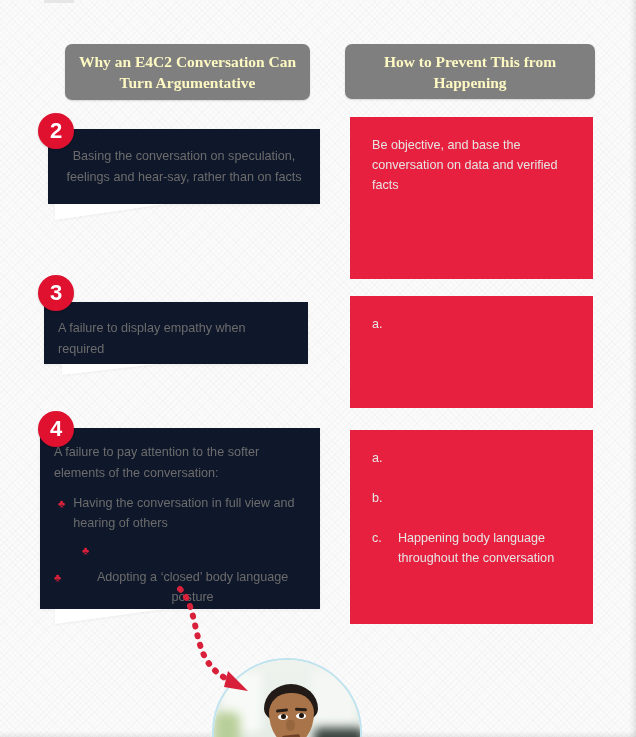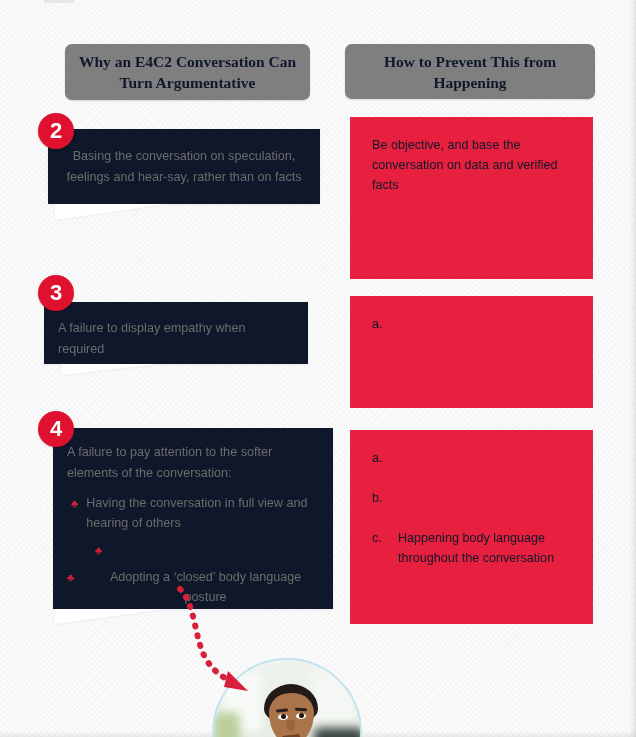--- a/index.html
+++ b/index.html
@@ -38,21 +38,21 @@
     position: absolute;
     left: 44px; top: 0; width: 30px; height: 3px;
     background: #e6e6e6;
   }
 
   
   .hdr {
     position: absolute;
     background: #7f7f7f;
     border-radius: 7px;
-    color: #0f172a;
+    color: #fef9c3;
     font-family: "Liberation Serif", serif;
     font-weight: bold;
     font-size: 15.5px;
     line-height: 21px;
     text-align: center;
     display: flex;
     align-items: center;
     justify-content: center;
     padding: 6px 10px;
     box-shadow: 0 1px 2px rgba(0,0,0,0.14);
@@ -89,21 +89,21 @@
 
   #bubble-3 { left: 44px; top: 302px; width: 264px; height: 62px; }
   #bubble-3 .body { text-align: left; padding: 16px 14px; }
   #tail-3 {
     left: 62px; top: 364px;
     border-width: 0 0 11px 95px;
     border-color: transparent transparent transparent #ffffff;
     filter: drop-shadow(0 1px 1px rgba(0,0,0,0.05));
   }
 
-  #bubble-4 { left: 53px; top: 428px; width: 280px; height: 181px; }
+  #bubble-4 { left: 40px; top: 428px; width: 280px; height: 181px; }
   #bubble-4 .body { padding: 14px 14px 10px 14px; }
   #tail-4 {
     left: 55px; top: 609px;
     border-width: 0 0 15px 110px;
     border-color: transparent transparent transparent #ffffff;
     filter: drop-shadow(0 1px 1px rgba(0,0,0,0.05));
   }
 
   .bubble-lead { margin-bottom: 9px; }
 
@@ -146,21 +146,21 @@
     z-index: 5;
   }
   #badge-2 { left: 38px; top: 113px; }
   #badge-3 { left: 38px; top: 275px; }
   #badge-4 { left: 38px; top: 411px; }
 
   
   .redpanel {
     position: absolute;
     background: #e8203f;
-    color: #0f172a;
+    color: #e5e5e5;
     font-size: 12.6px;
     line-height: 20px;
     padding: 18px 22px 16px 22px;
   }
   #red-2 { left: 350px; top: 117px; width: 243px; height: 162px; }
   #red-3 { left: 350px; top: 296px; width: 243px; height: 112px; }
   #red-4 { left: 350px; top: 430px; width: 243px; height: 194px; }
 
   .redpanel p.para { margin-bottom: 20px; }
   .redpanel p.para:last-child { margin-bottom: 0; }

